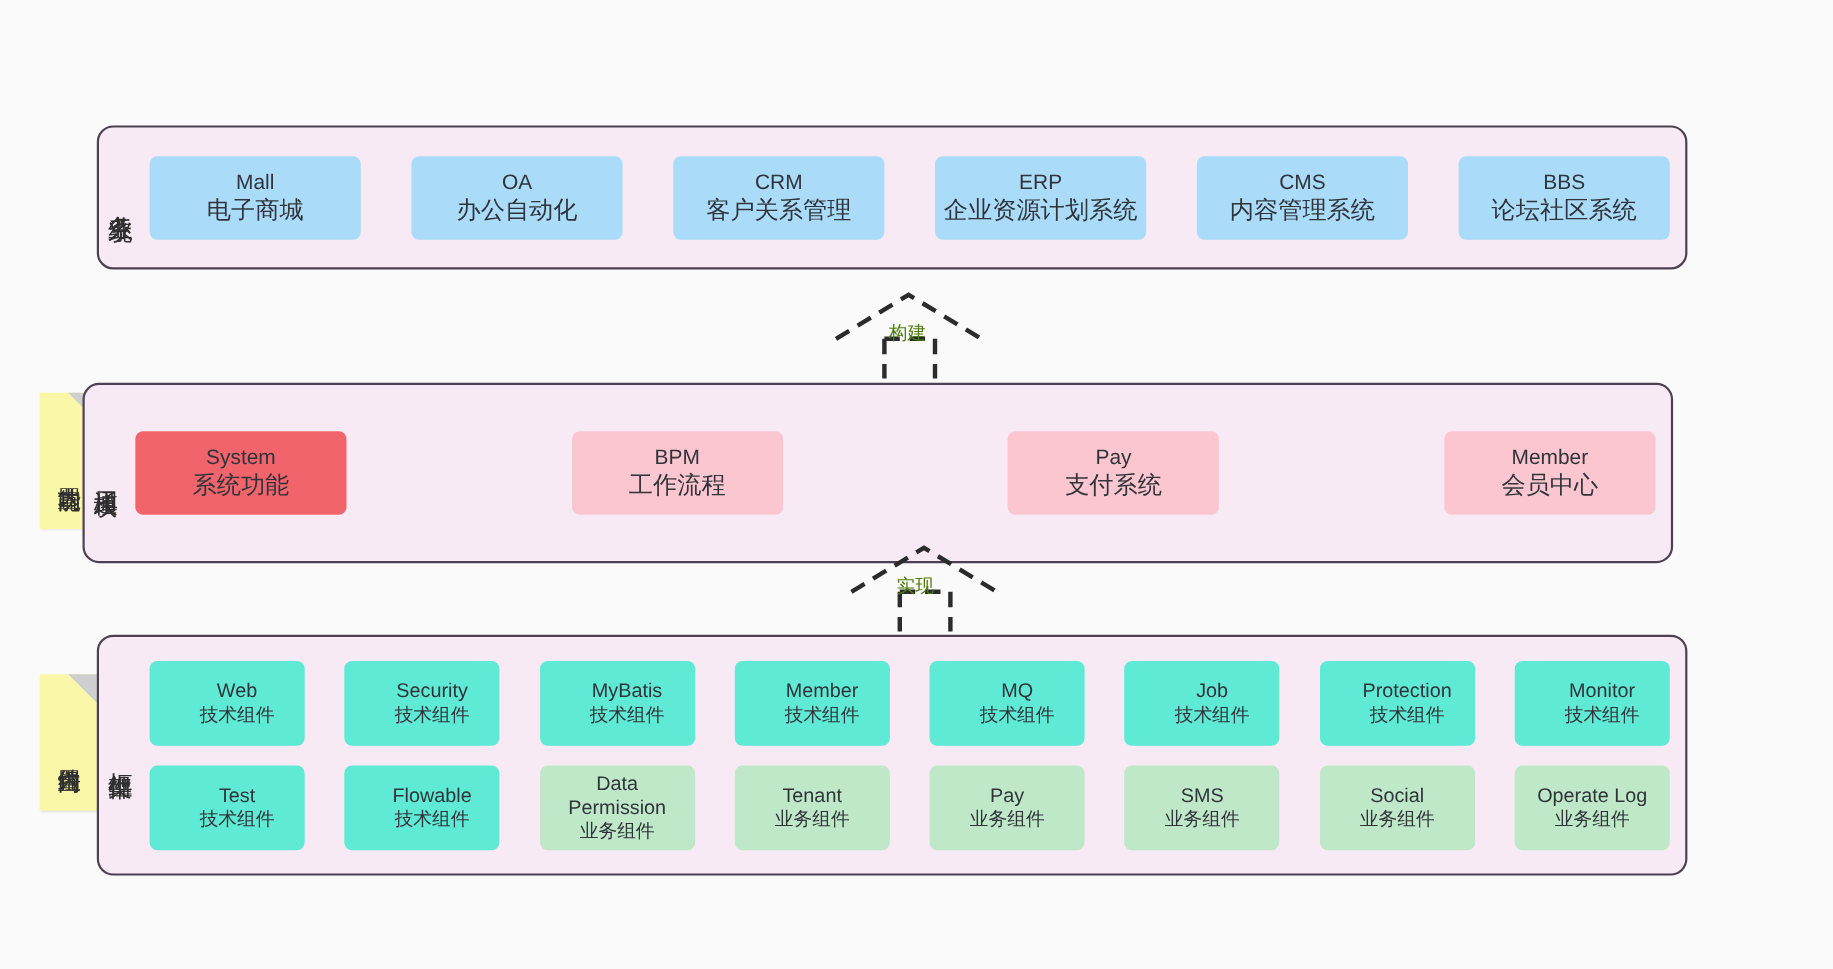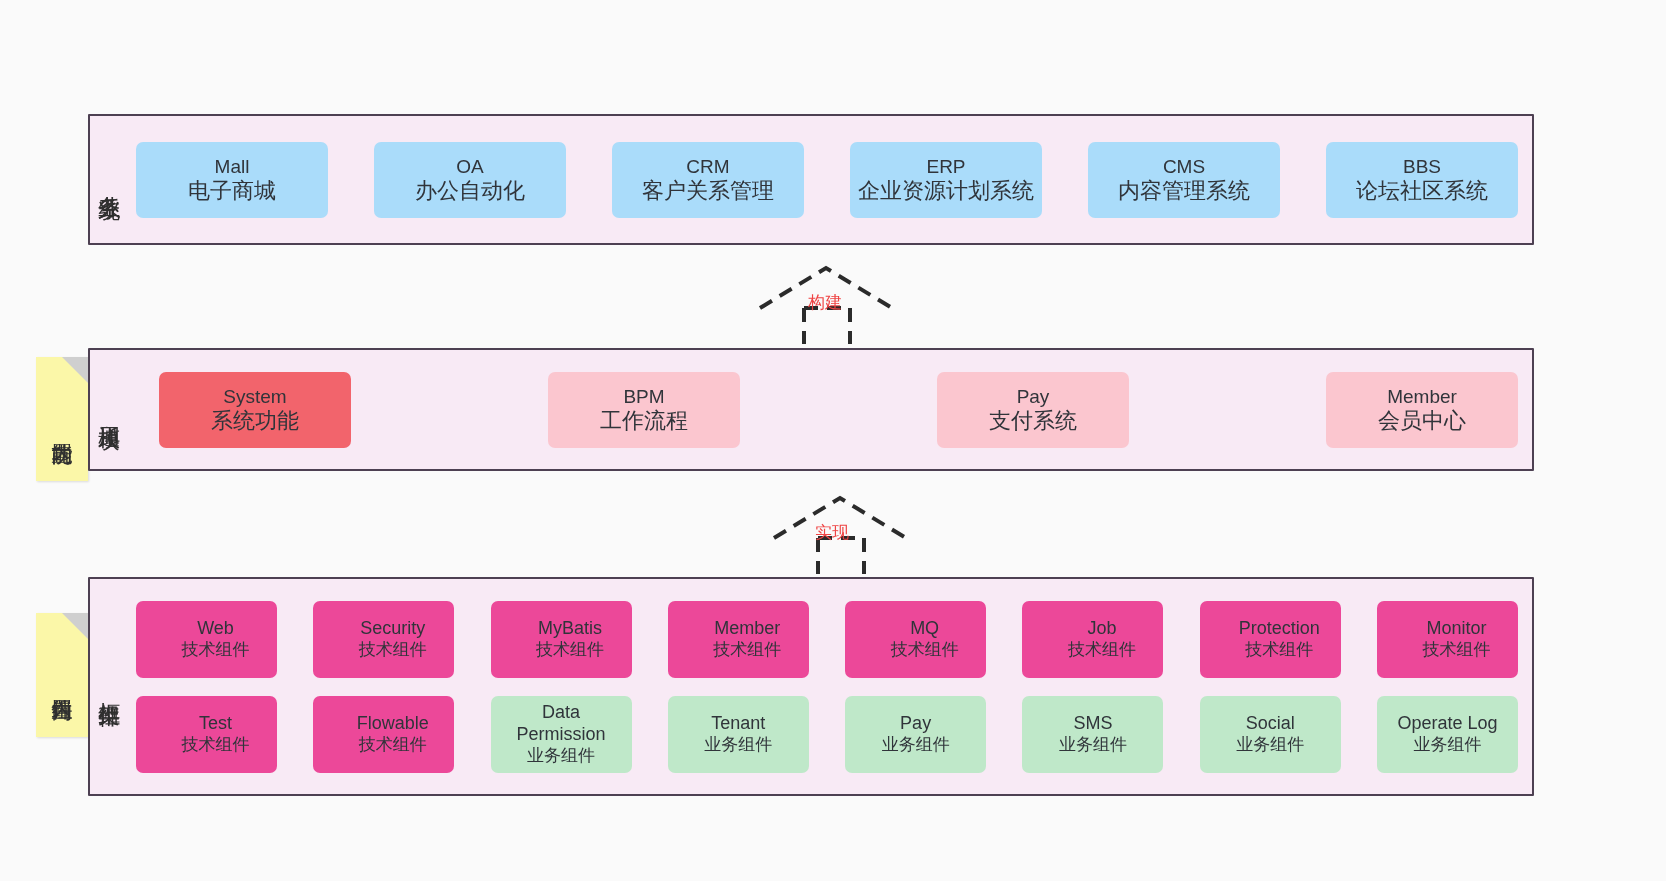--- a/index.html
+++ b/index.html
@@ -21,21 +21,21 @@
     left: 0; top: 0;
     width: 1666px;
     height: 881px;
   }
 
   
   .layer {
     position: absolute;
     background: #f8eaf5;
     border: 2px solid #4d4052;
-    border-radius: 1px;
+    border-radius: 15px;
     box-sizing: border-box;
     display: flex;
     align-items: stretch;
   }
 
   
   .layer-title {
     flex: 0 0 auto;
     width: 38px;
     display: flex;
@@ -96,21 +96,21 @@
     height: 76px;
   }
   .mod-strong { background: #f2646c; }
   .mod-soft   { background: #fbc6cf; }
 
   
   .row-fw .node {
     width: 141px;
     height: 77px;
   }
-  .fw-tech { background: #ec4899; padding-left: 24px; }
+  .fw-tech { background: #5eead4; padding-left: 24px; }
   .fw-biz  { background: #bfe8c9; }
   .row-fw .node .t1 { font-size: 18px; }
   .row-fw .node .t2 { font-size: 17px; }
 
   
   .note {
     position: absolute;
     width: 52px;
     background: #fbf7a8;
     box-shadow: 1px 1px 2px rgba(0,0,0,0.12);
@@ -138,21 +138,21 @@
     padding-top: 16px;
     user-select: none;
   }
 
   
   .connector { position: absolute; }
   .connector svg { display: block; overflow: visible; }
   .connector .conn-label {
     position: absolute;
     font-size: 17px;
-    color: #ef4444;
+    color: #4d7c0f;
     background: transparent;
     white-space: nowrap;
     user-select: none;
   }
 </style>
 </head>
 <body>
 
 <div id="canvas">
 
@@ -194,21 +194,21 @@
       <path d="M46 46 L46 82 M92 46 L92 82 M46 46 L92 46" fill="none" stroke="#2b2b2b" stroke-width="4" stroke-dasharray="14 9" stroke-linecap="butt"></path>
     </svg>
     <span class="conn-label" style="left:50px; top:29px;">构建</span>
   </div>
 
   <div class="note" id="note-modules" style="left:36px; top:357px; width:52px; height:124px;">
     <div class="note-fold"></div>
     <div class="note-text">内置功能</div>
   </div>
 
-  <div class="layer" id="layer-modules" style="left:88px; top:348px; width:1446px; height:123px;gap:23px;">
+  <div class="layer" id="layer-modules" style="left:75px; top:348px; width:1446px; height:164px;">
     <div class="layer-title">通用模块</div>
     <div class="layer-body">
       <div class="row row-mod" id="row-modules">
           <div class="node mod-strong">
             <div class="t1">System</div>
             <div class="t2">系统功能</div>
           </div>
           <div class="node mod-soft">
             <div class="t1">BPM</div>
             <div class="t2">工作流程</div>

